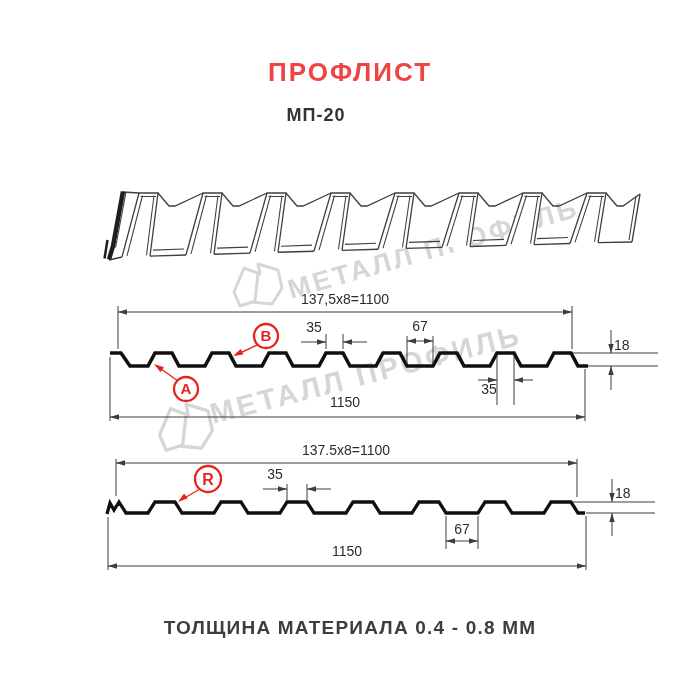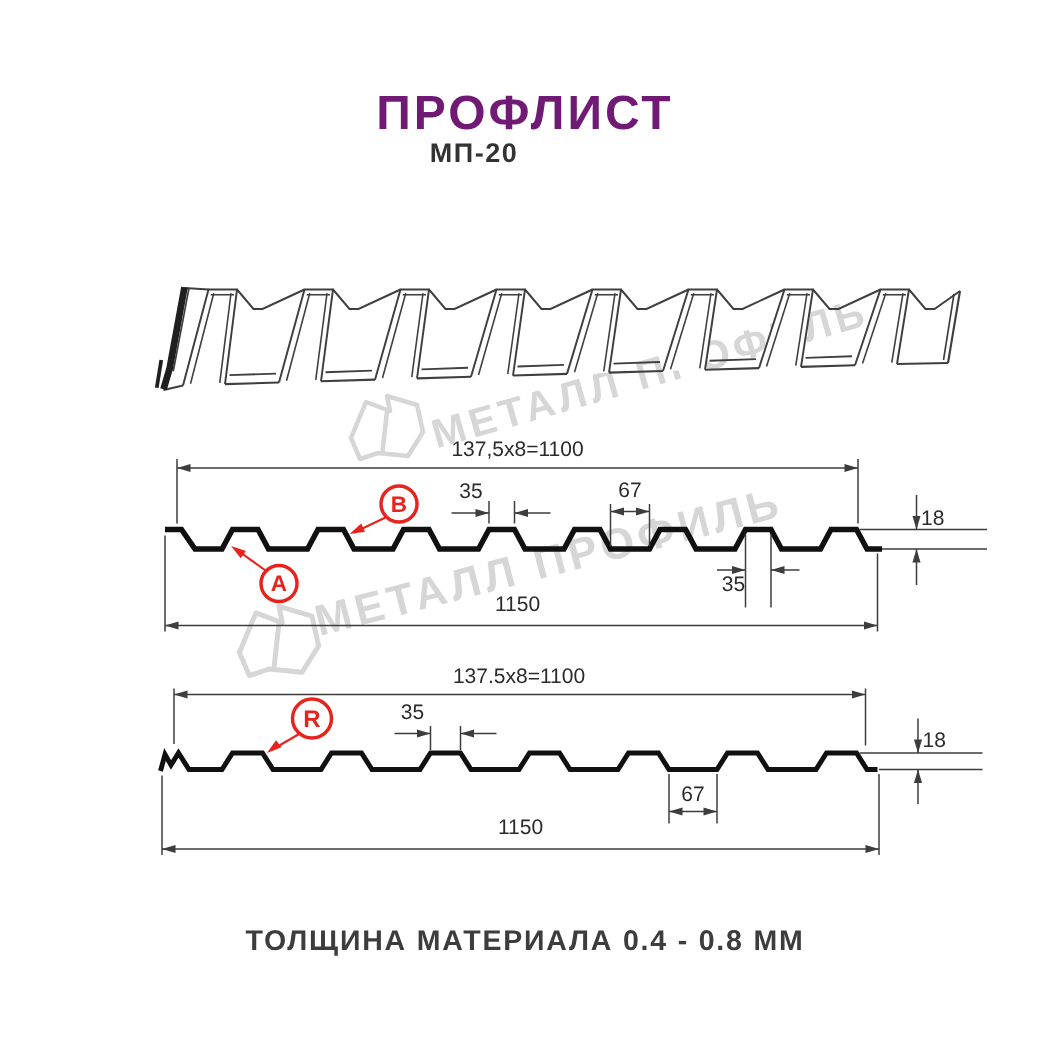--- a/index.html
+++ b/index.html
@@ -1,20 +1,20 @@
 <!DOCTYPE html>
 <html><head>
 <meta charset="utf-8">
 <style>
   html,body{margin:0;padding:0;background:#ffffff;}
   #stage{position:relative;width:700px;height:700px;background:#ffffff;overflow:hidden;
          font-family:"Liberation Sans",sans-serif;}
   .title{position:absolute;left:0;top:57px;width:700px;text-align:center;
-         font-size:32px;font-weight:700;letter-spacing:2px;color:#701a75;}
-  .subtitle{position:absolute;left:0;top:92px;width:632px;text-align:center;
+         font-size:26px;font-weight:700;letter-spacing:2px;color:#ef4444;}
+  .subtitle{position:absolute;left:0;top:105px;width:632px;text-align:center;
          font-size:18px;font-weight:700;letter-spacing:1px;color:#333333;}
   .footnote{position:absolute;left:0;top:617px;width:700px;text-align:center;
          font-size:19px;font-weight:700;letter-spacing:1.2px;color:#3d3d3d;}
   svg{position:absolute;left:0;top:0;}
   text{font-family:"Liberation Sans",sans-serif;}
   .dim-text{font-size:14px;fill:#2b2b2b;}
   .red-letter{font-size:15px;font-weight:700;}
   .wm-text{font-size:27px;font-weight:700;letter-spacing:3px;}
 </style>
 </head>

